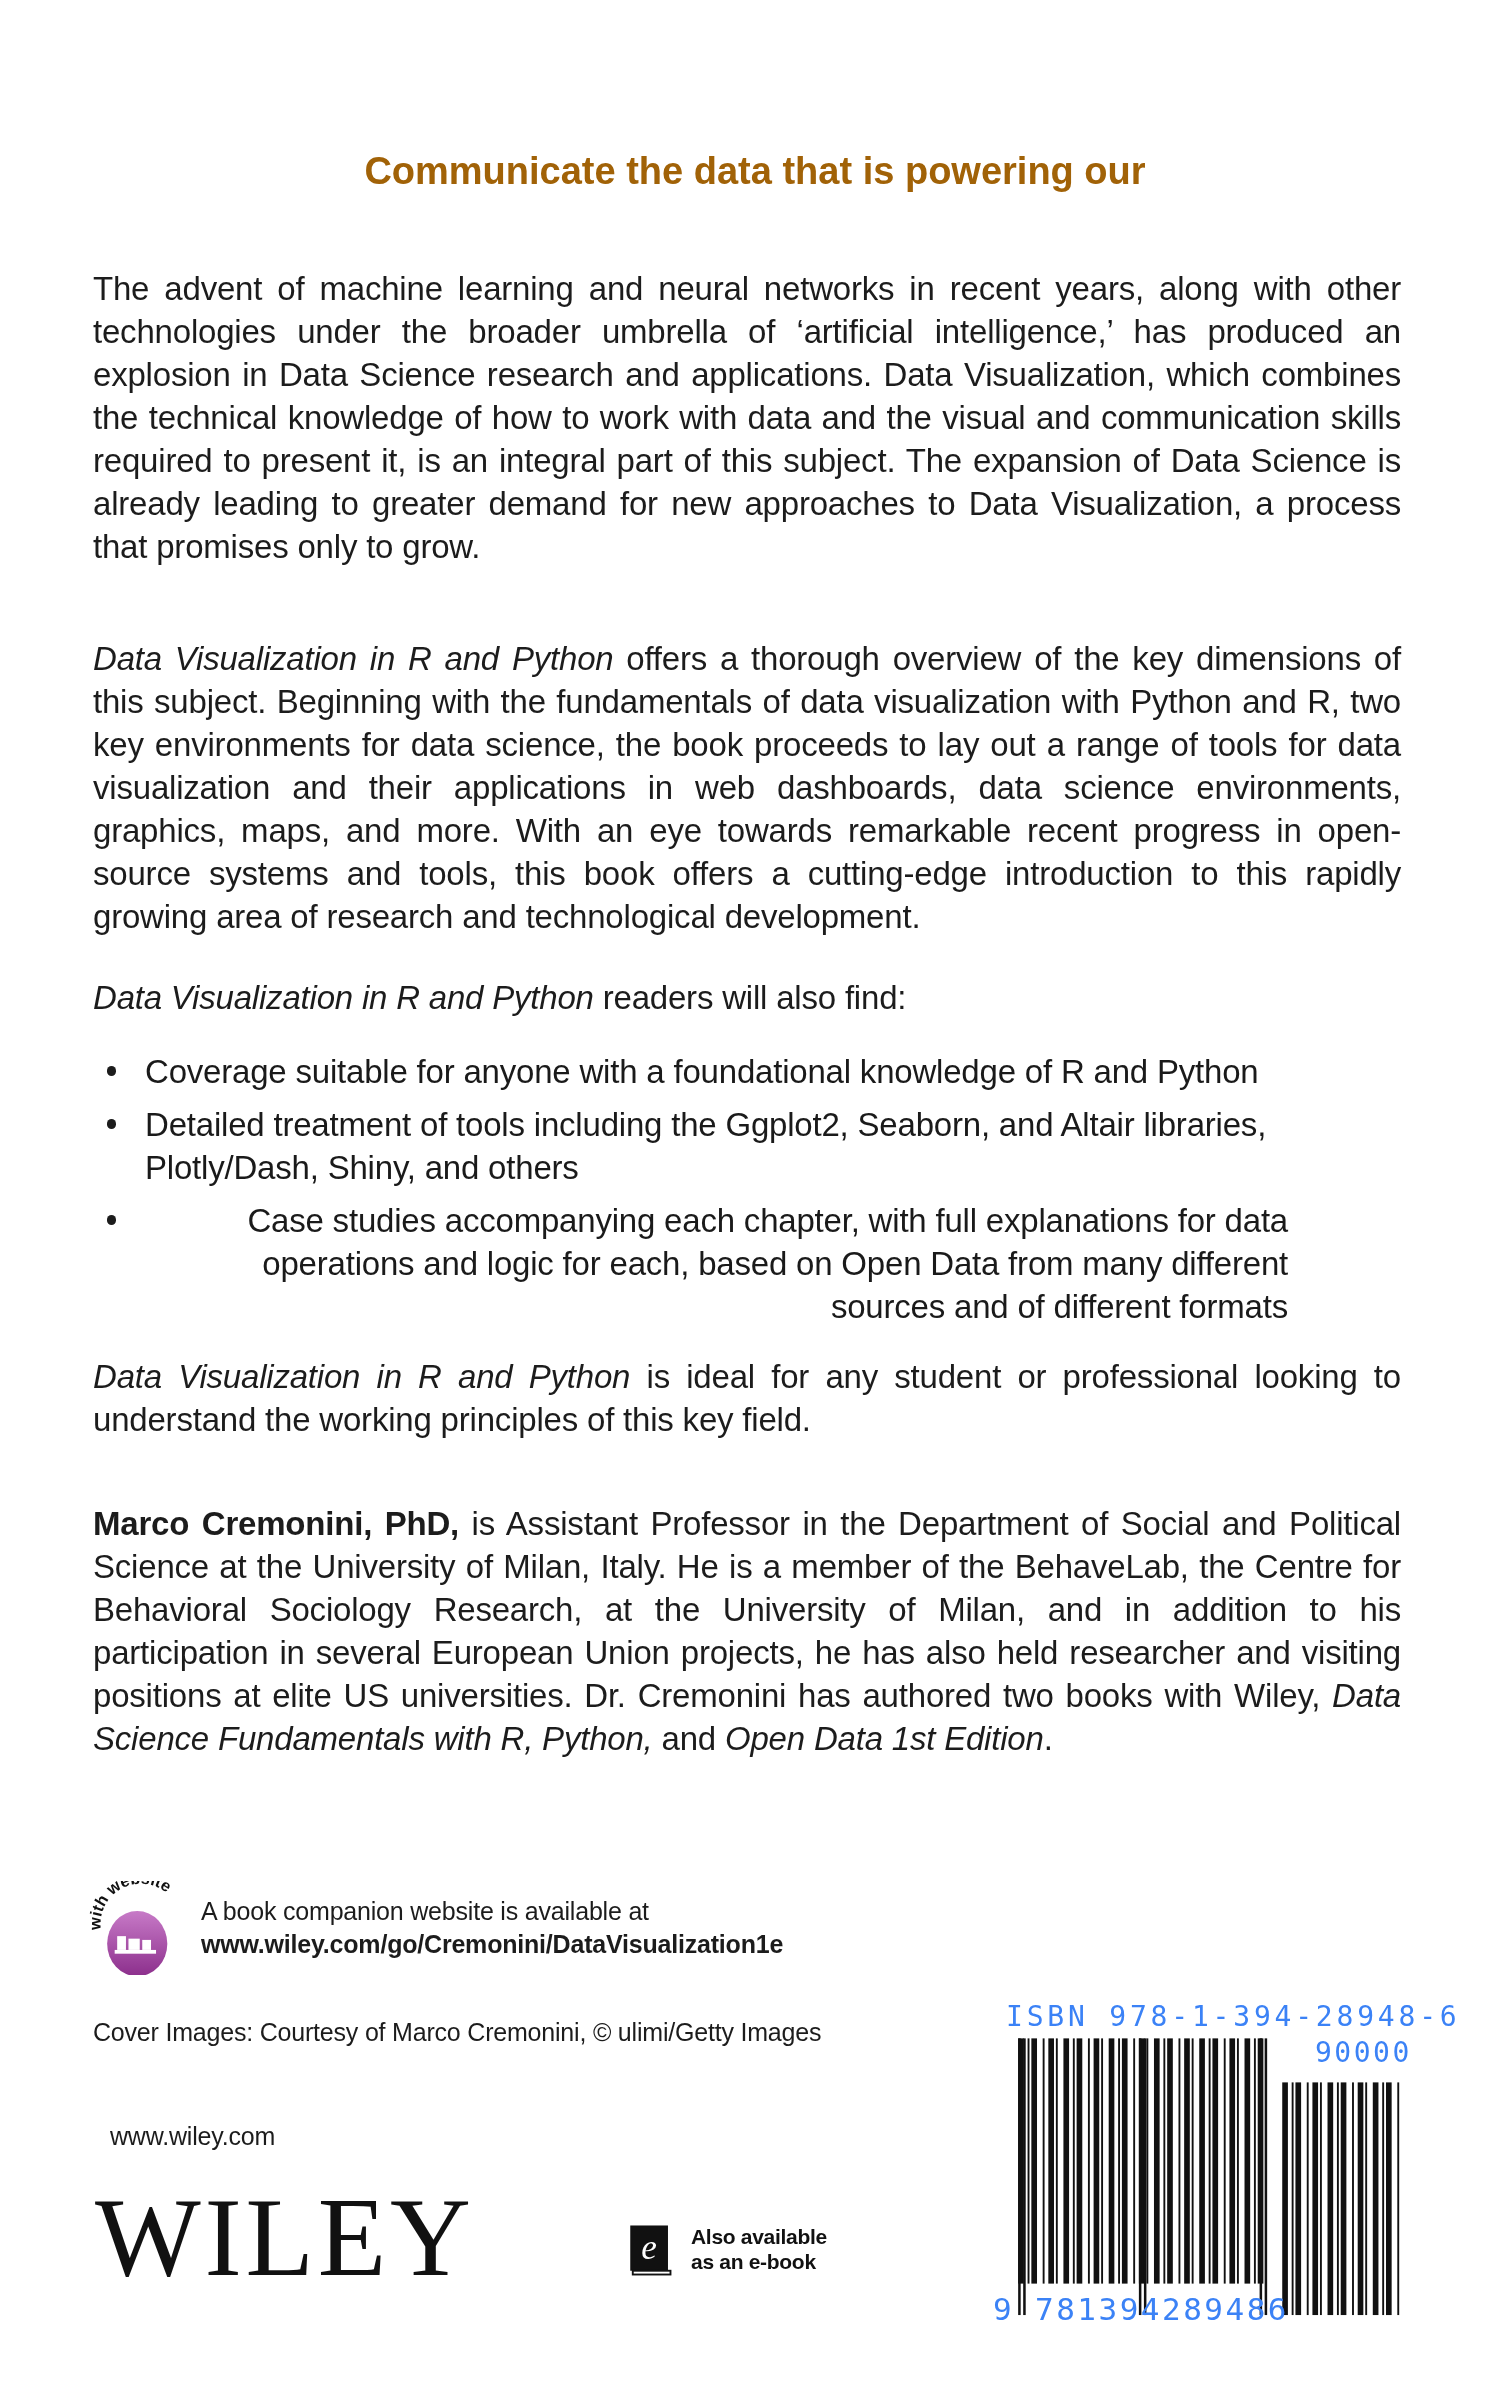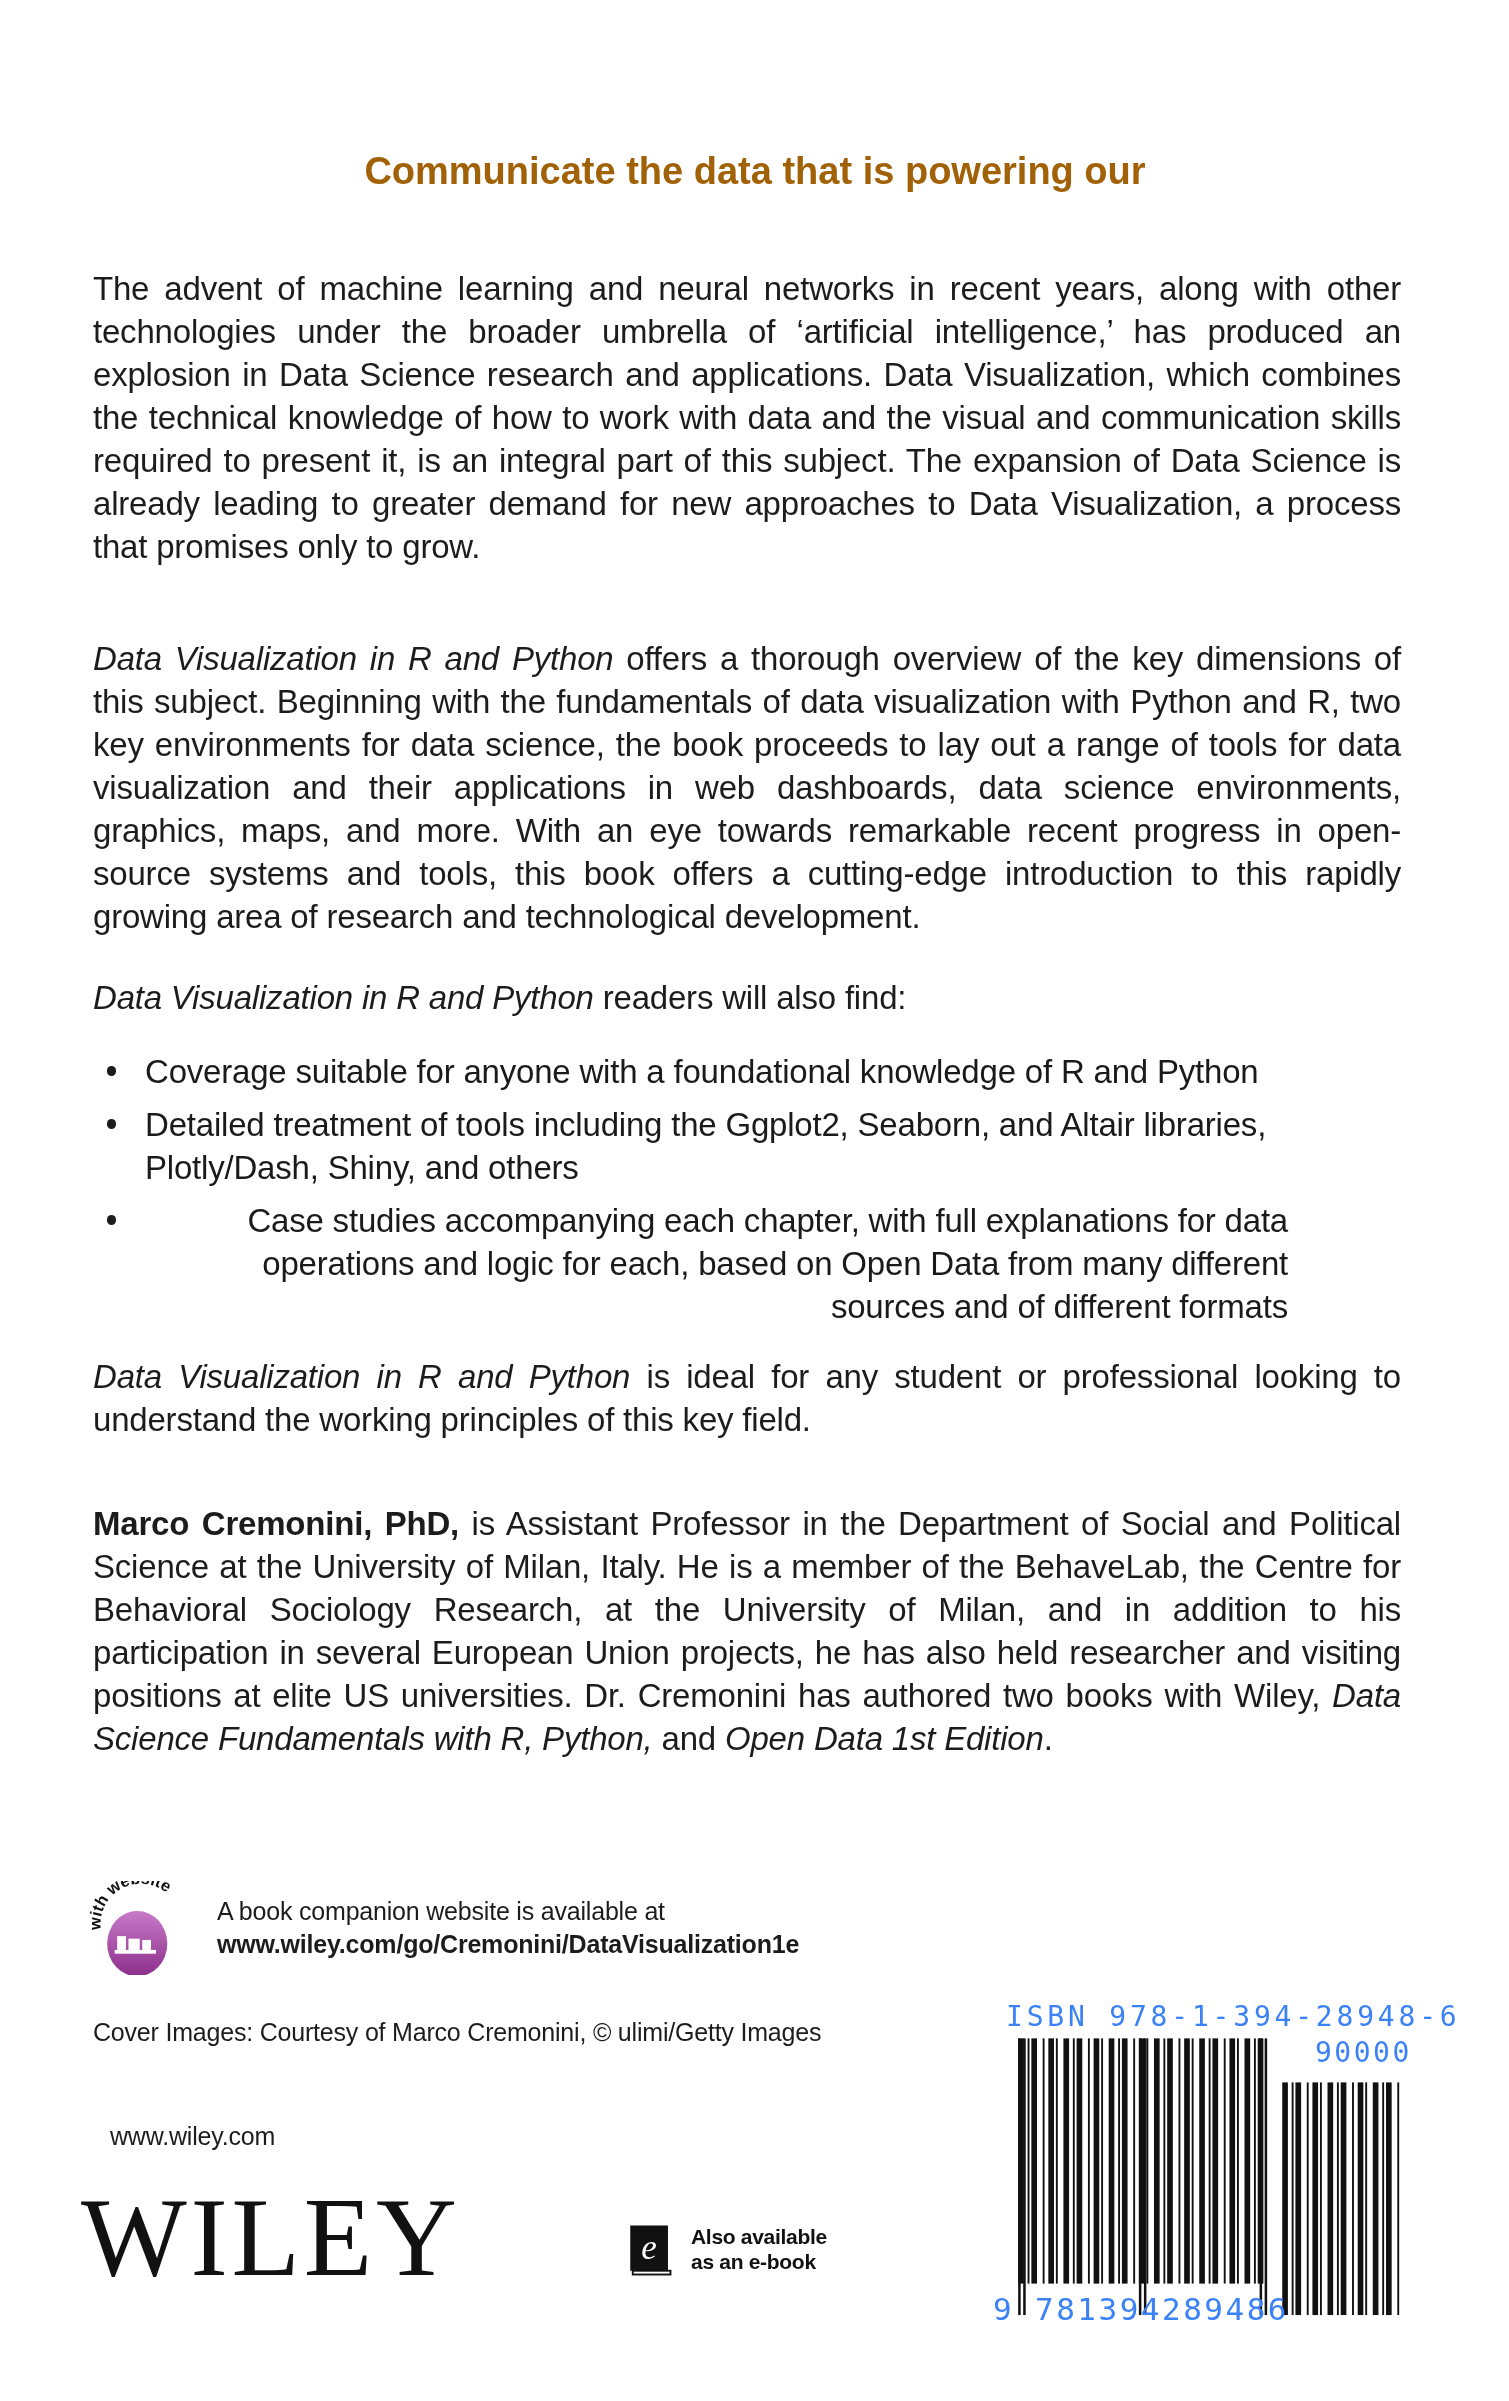--- a/index.html
+++ b/index.html
@@ -69,32 +69,32 @@
     <text font-family="Liberation Sans, sans-serif" font-weight="bold" font-size="26" fill="#111">
       <textPath href="#arcpath">with website</textPath>
     </text>
     <ellipse cx="80" cy="100" rx="48" ry="52" fill="url(#pg)"></ellipse>
     <rect x="48" y="88" width="14" height="22" fill="#fff"></rect>
     <rect x="66" y="92" width="18" height="18" fill="#fff"></rect>
     <rect x="88" y="94" width="14" height="16" fill="#fff"></rect>
     <rect x="44" y="110" width="66" height="6" fill="#fff"></rect>
   </svg>
 </div>
-<div class="abs small" style="left:201px; top:1895px;margin-left:16px;">
+<div class="abs small" style="left:201px; top:1895px;">
   <div>A book companion website is available at</div>
   <div style="font-weight:bold;">www.wiley.com/go/Cremonini/DataVisualization1e</div>
 </div>
 
 <div class="abs small" style="left:93px; top:2016px;">
   <div>Cover Images: Courtesy of Marco Cremonini, © ulimi/Getty Images</div>
 </div>
 
 <div class="abs small" style="left:110px; top:2120px;">www.wiley.com</div>
 
-<div class="abs wiley-logo" style="left:81px; top:2181px;">WILEY</div>
+<div class="abs wiley-logo" style="left:95px; top:2181px;">WILEY</div>
 
 <div class="abs" style="left:629px; top:2224px; width:44px; height:52px;">
   <svg width="44" height="52" viewBox="0 0 70 82">
     <rect x="2" y="2" width="60" height="72" fill="#111"></rect>
     <rect x="6" y="74" width="60" height="6" fill="none" stroke="#111" stroke-width="3"></rect>
     <text x="32" y="56" text-anchor="middle" font-family="Liberation Serif, serif" font-style="italic" font-size="56" fill="#fff">e</text>
   </svg>
 </div>
 <div class="abs ebook-text" style="left:691px; top:2224px;">
   <div>Also available</div>

